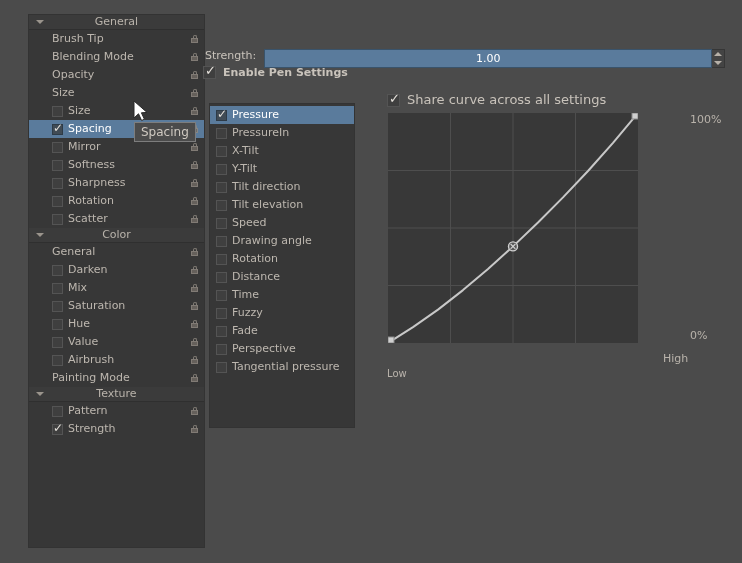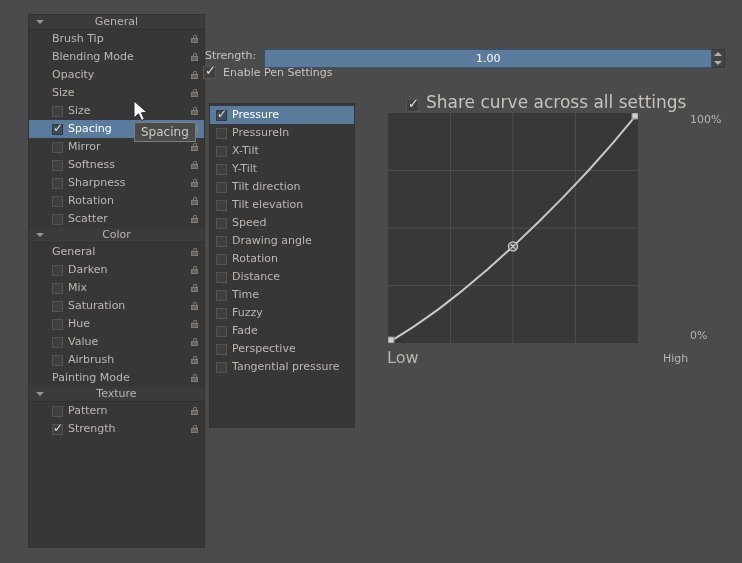--- a/index.html
+++ b/index.html
@@ -179,20 +179,21 @@
 
   
   #enable-pen-row {
     position: absolute;
     left: 203px;
     top: 66px;
     display: flex;
     align-items: flex-end;
     font-size: 11px;
     color: #c9c3bb;
+    font-weight: bold;
   }
   .chk {
     width: 13px; height: 13px;
     border: 1px solid #545454;
     background: #3f3f3f;
     box-sizing: border-box;
     margin-right: 7px;
     position: relative;
     flex: 0 0 13px;
   }
@@ -251,25 +252,25 @@
     position: absolute;
     left: 0px; top: -4px;
     font-size: 12px;
     line-height: 14px;
     color: #e6e2dc;
   }
 
   
   #share-curve-row {
     position: absolute;
-    left: 406px;
+    left: 387px;
     top: 92px;
     display: flex;
     align-items: flex-end;
-    font-size: 17px;
+    font-size: 13px;
     color: #c9c3bb;
   }
   #curve-box {
     position: absolute;
     left: 388px;
     top: 113px;
     width: 250px;
     height: 230px;
     background: #383838;
     box-sizing: border-box;
@@ -291,22 +292,22 @@
   #label-0 {
     position: absolute;
     left: 690px;
     top: 329px;
     font-size: 11px;
     color: #b9b3ab;
   }
   #label-low {
     position: absolute;
     left: 387px;
-    top: 348px;
-    font-size: 16px;
+    top: 368px;
+    font-size: 10px;
     color: #b9b3ab;
   }
   #label-high {
     position: absolute;
     left: 663px;
     top: 352px;
     font-size: 11px;
     color: #b9b3ab;
   }
 

